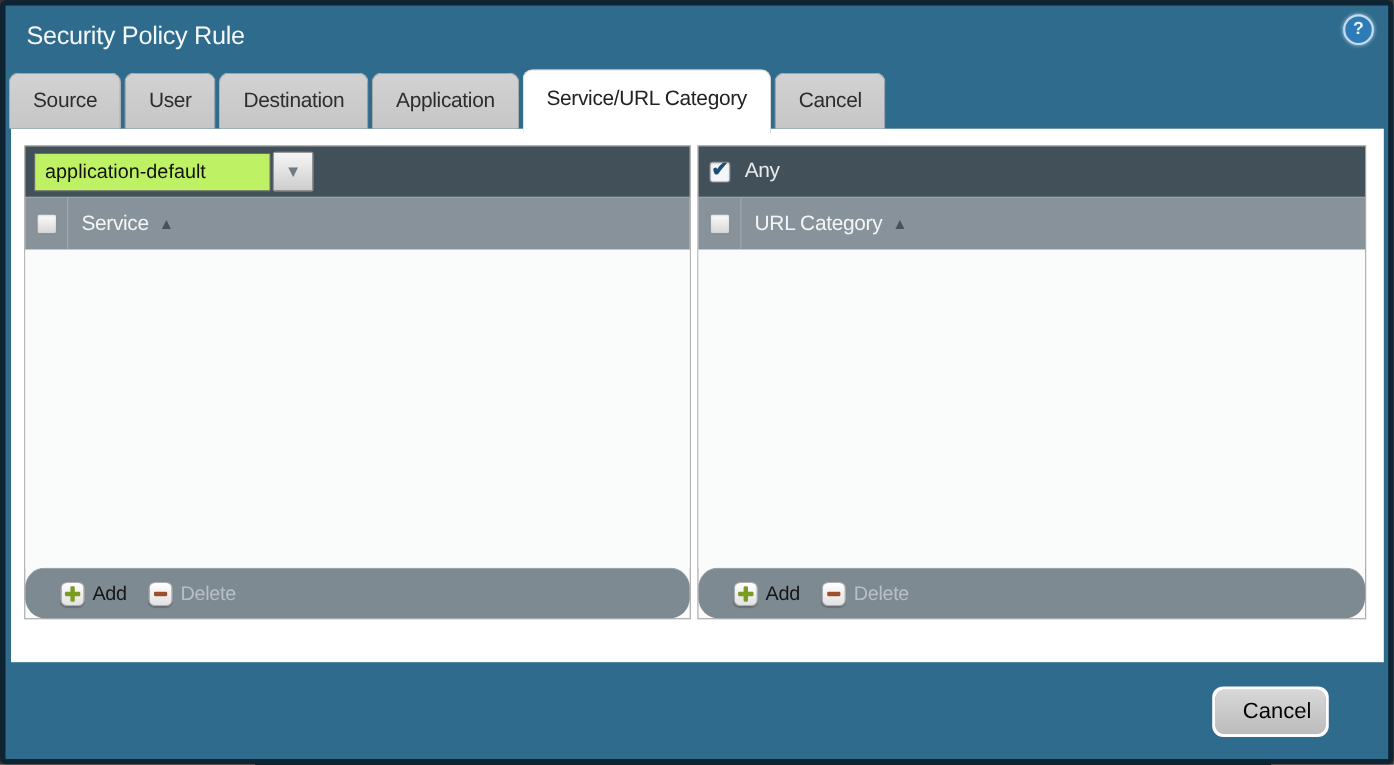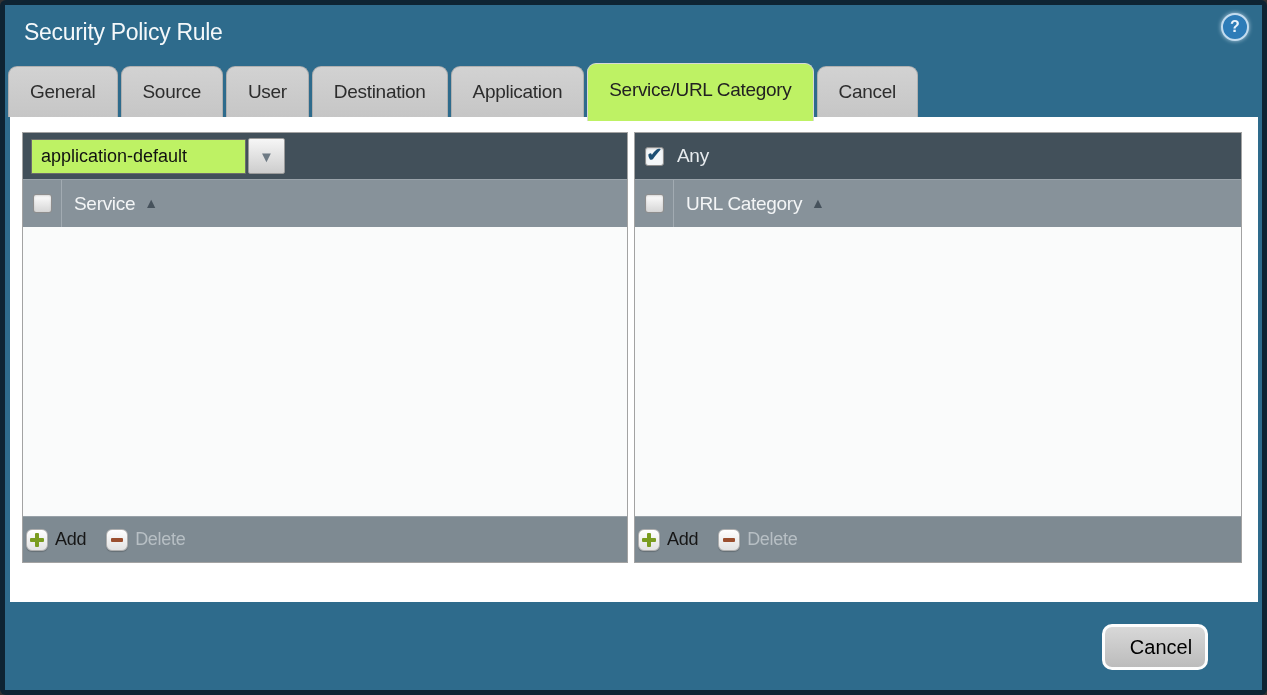--- a/index.html
+++ b/index.html
@@ -47,21 +47,21 @@
     background: linear-gradient(#d2d2d2, #c6c6c6);
     border: 1px solid #b0b0b0; border-bottom: none;
     border-radius: 9px 9px 0 0;
     color: #2d2d2d; font-size: 19px; letter-spacing: -0.3px;
     display: flex; align-items: center; justify-content: center;
     cursor: pointer; white-space: nowrap;
   }
   .tab.active {
     margin-top: 0; height: 58px;
     padding-bottom: 5px;
-    background: #bef264; border-color: #d8d8d8;
+    background: #ffffff; border-color: #d8d8d8;
     color: #222222;
   }
 
   
   .content {
     position: absolute; left: 5px; top: 112px;
     width: 1248px; height: 485px;
     background: #ffffff;
     z-index: 1;
   }
@@ -81,21 +81,21 @@
   }
   .panel-colheader {
     height: 48px; background: #87929a; flex: 0 0 auto;
     border-top: 1px solid #9aa3aa;
     display: flex; align-items: stretch;
   }
   .panel-body { flex: 1 1 auto; background: #fafbfb; }
   .panel-footer {
     height: 46px; background: #7e8a92; flex: 0 0 auto;
     border-top: 1px solid #98a1a8;
-    display: flex; align-items: center; padding-left: 3px; gap: 20px;
+    display: flex; align-items: center; padding-left: 32px; gap: 20px; border-radius: 18px;
   }
 
   
   .dropdown { display: flex; align-items: center; }
   .dropdown input {
     width: 215px; height: 35px;
     border: 1px solid #6d6d6d; border-radius: 1px;
     font-family: "Liberation Sans", sans-serif;
     font-size: 18px; color: #111; padding: 0 9px;
     background: #bef264; outline: none;
@@ -180,23 +180,20 @@
 <div class="frame">
   <div class="dialog">
 
     <div class="title">Security Policy Rule</div>
     <div class="help">
       <span>?</span>
     </div>
 
     <div class="tabs">
       <div class="tab">
-        <span>General</span>
-      </div>
-      <div class="tab">
         <span>Source</span>
       </div>
       <div class="tab">
         <span>User</span>
       </div>
       <div class="tab">
         <span>Destination</span>
       </div>
       <div class="tab">
         <span>Application</span>

